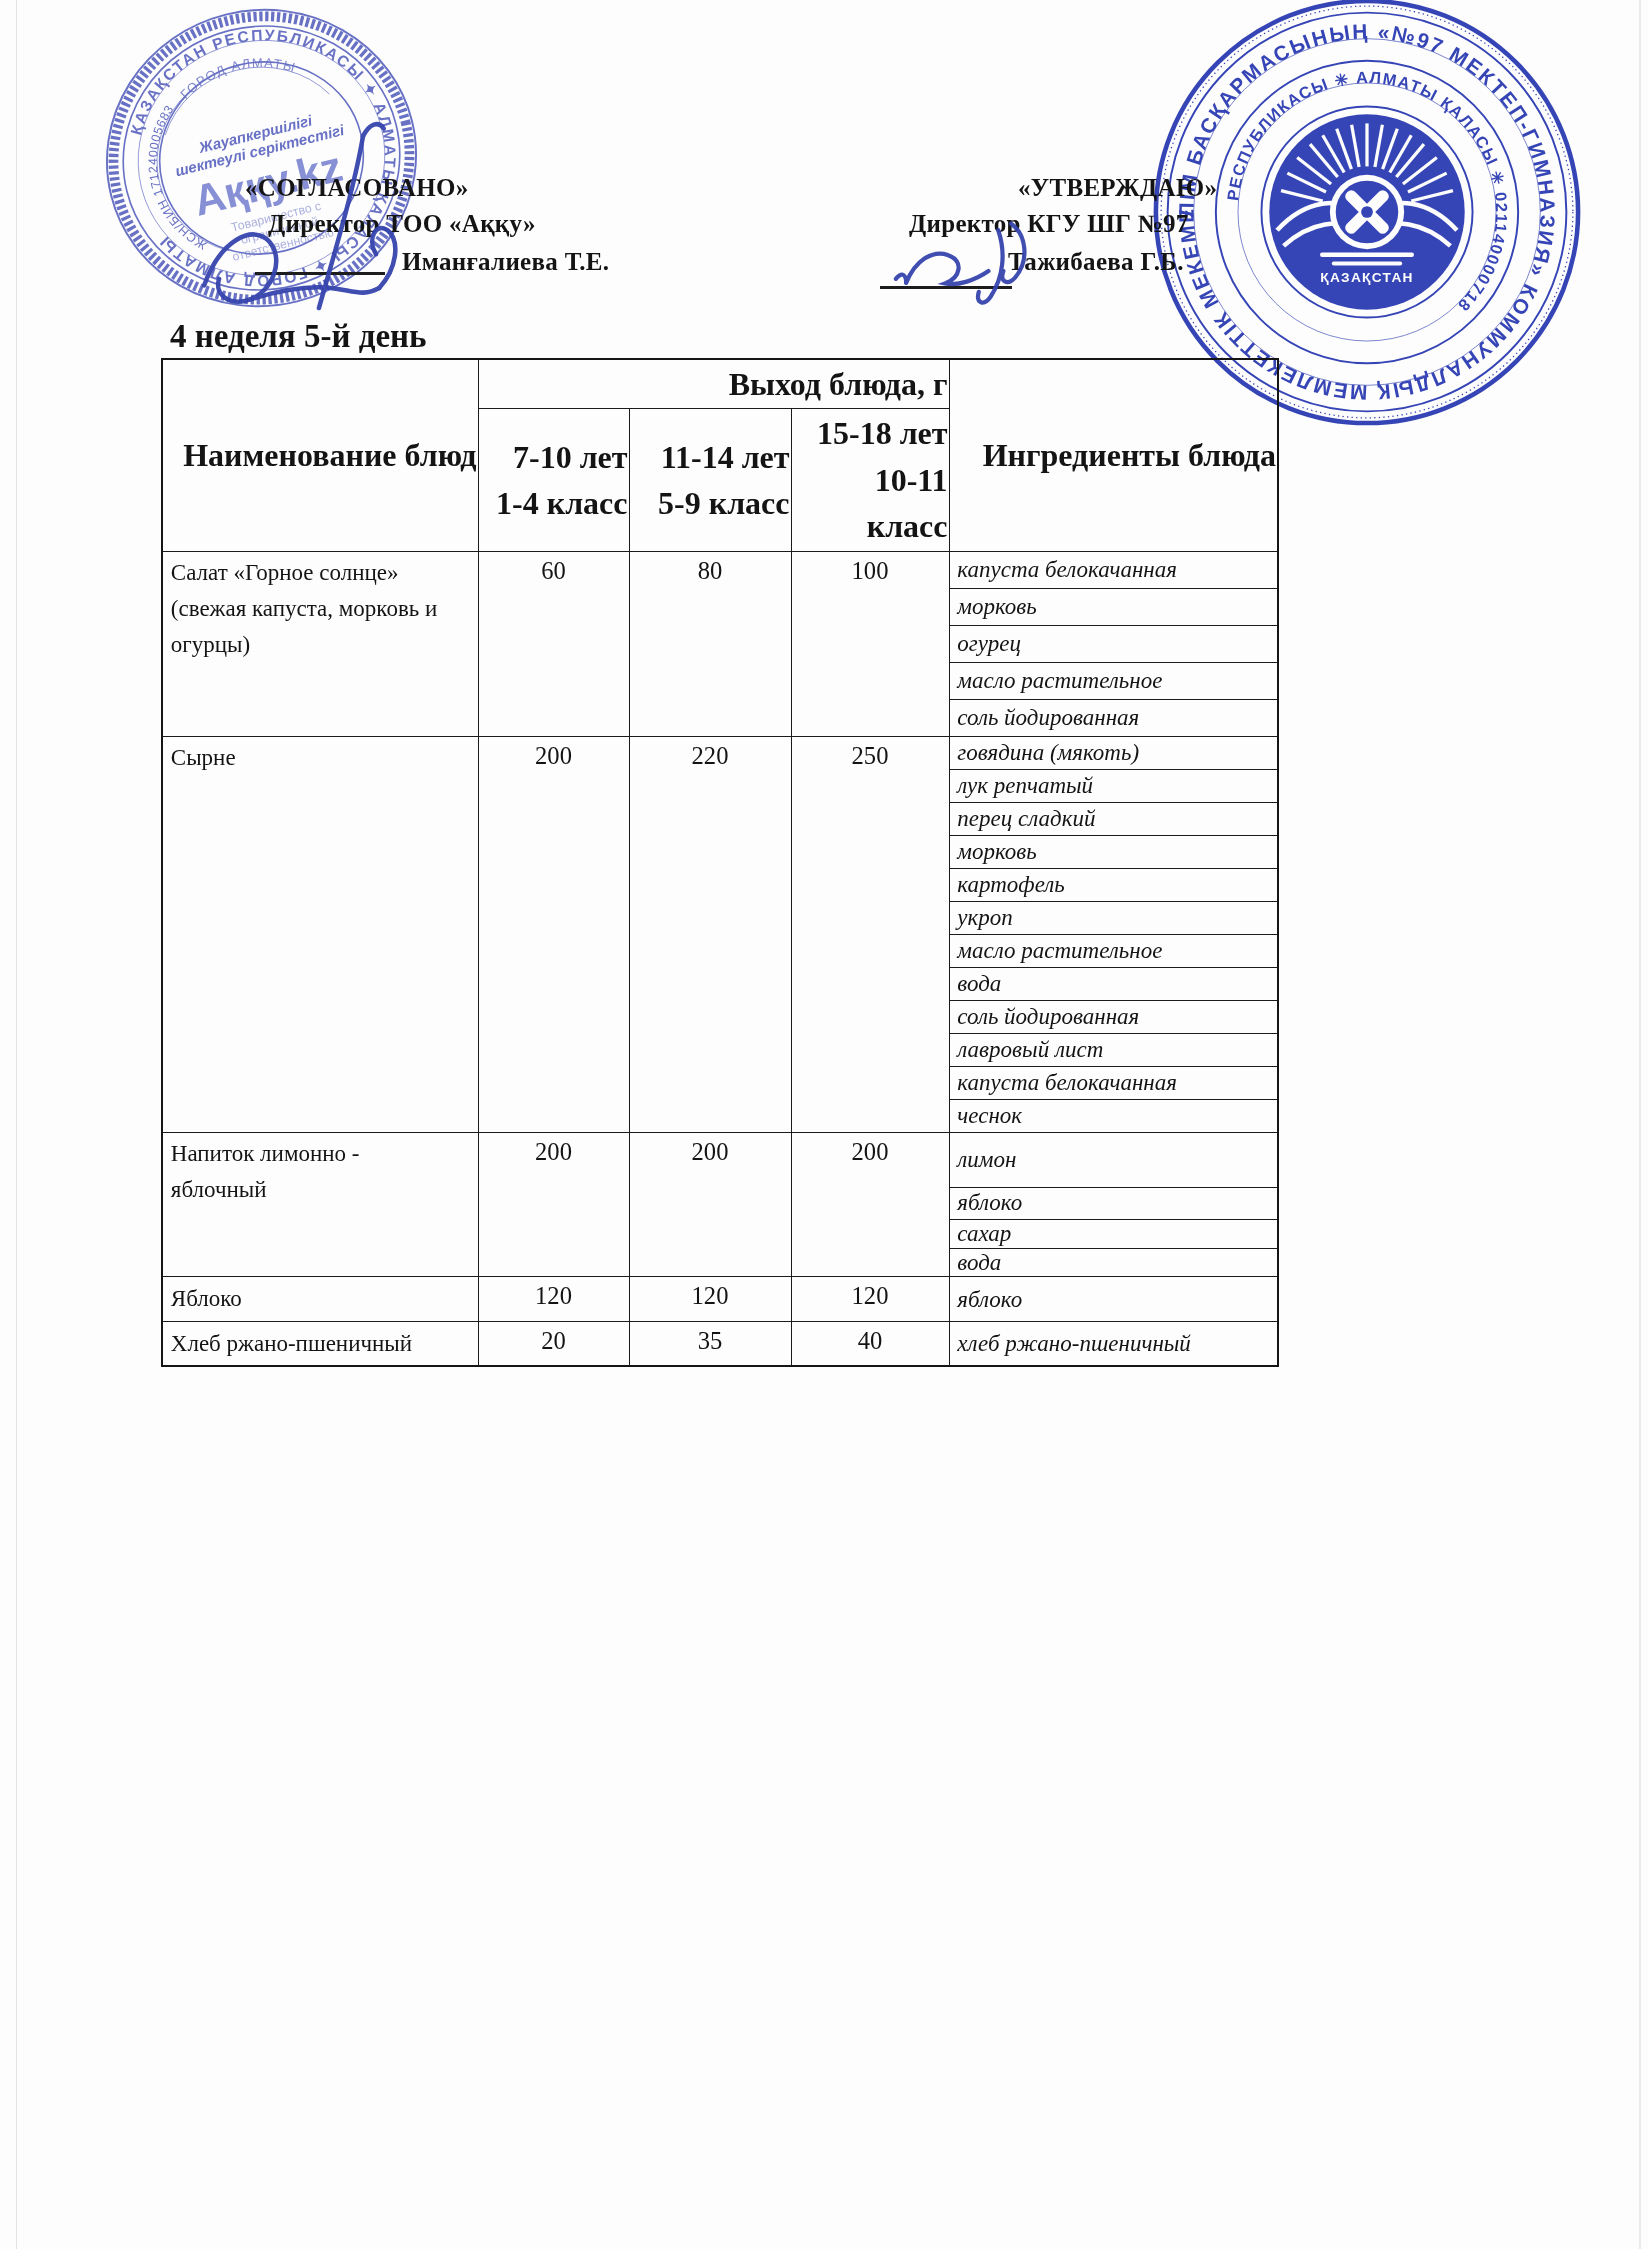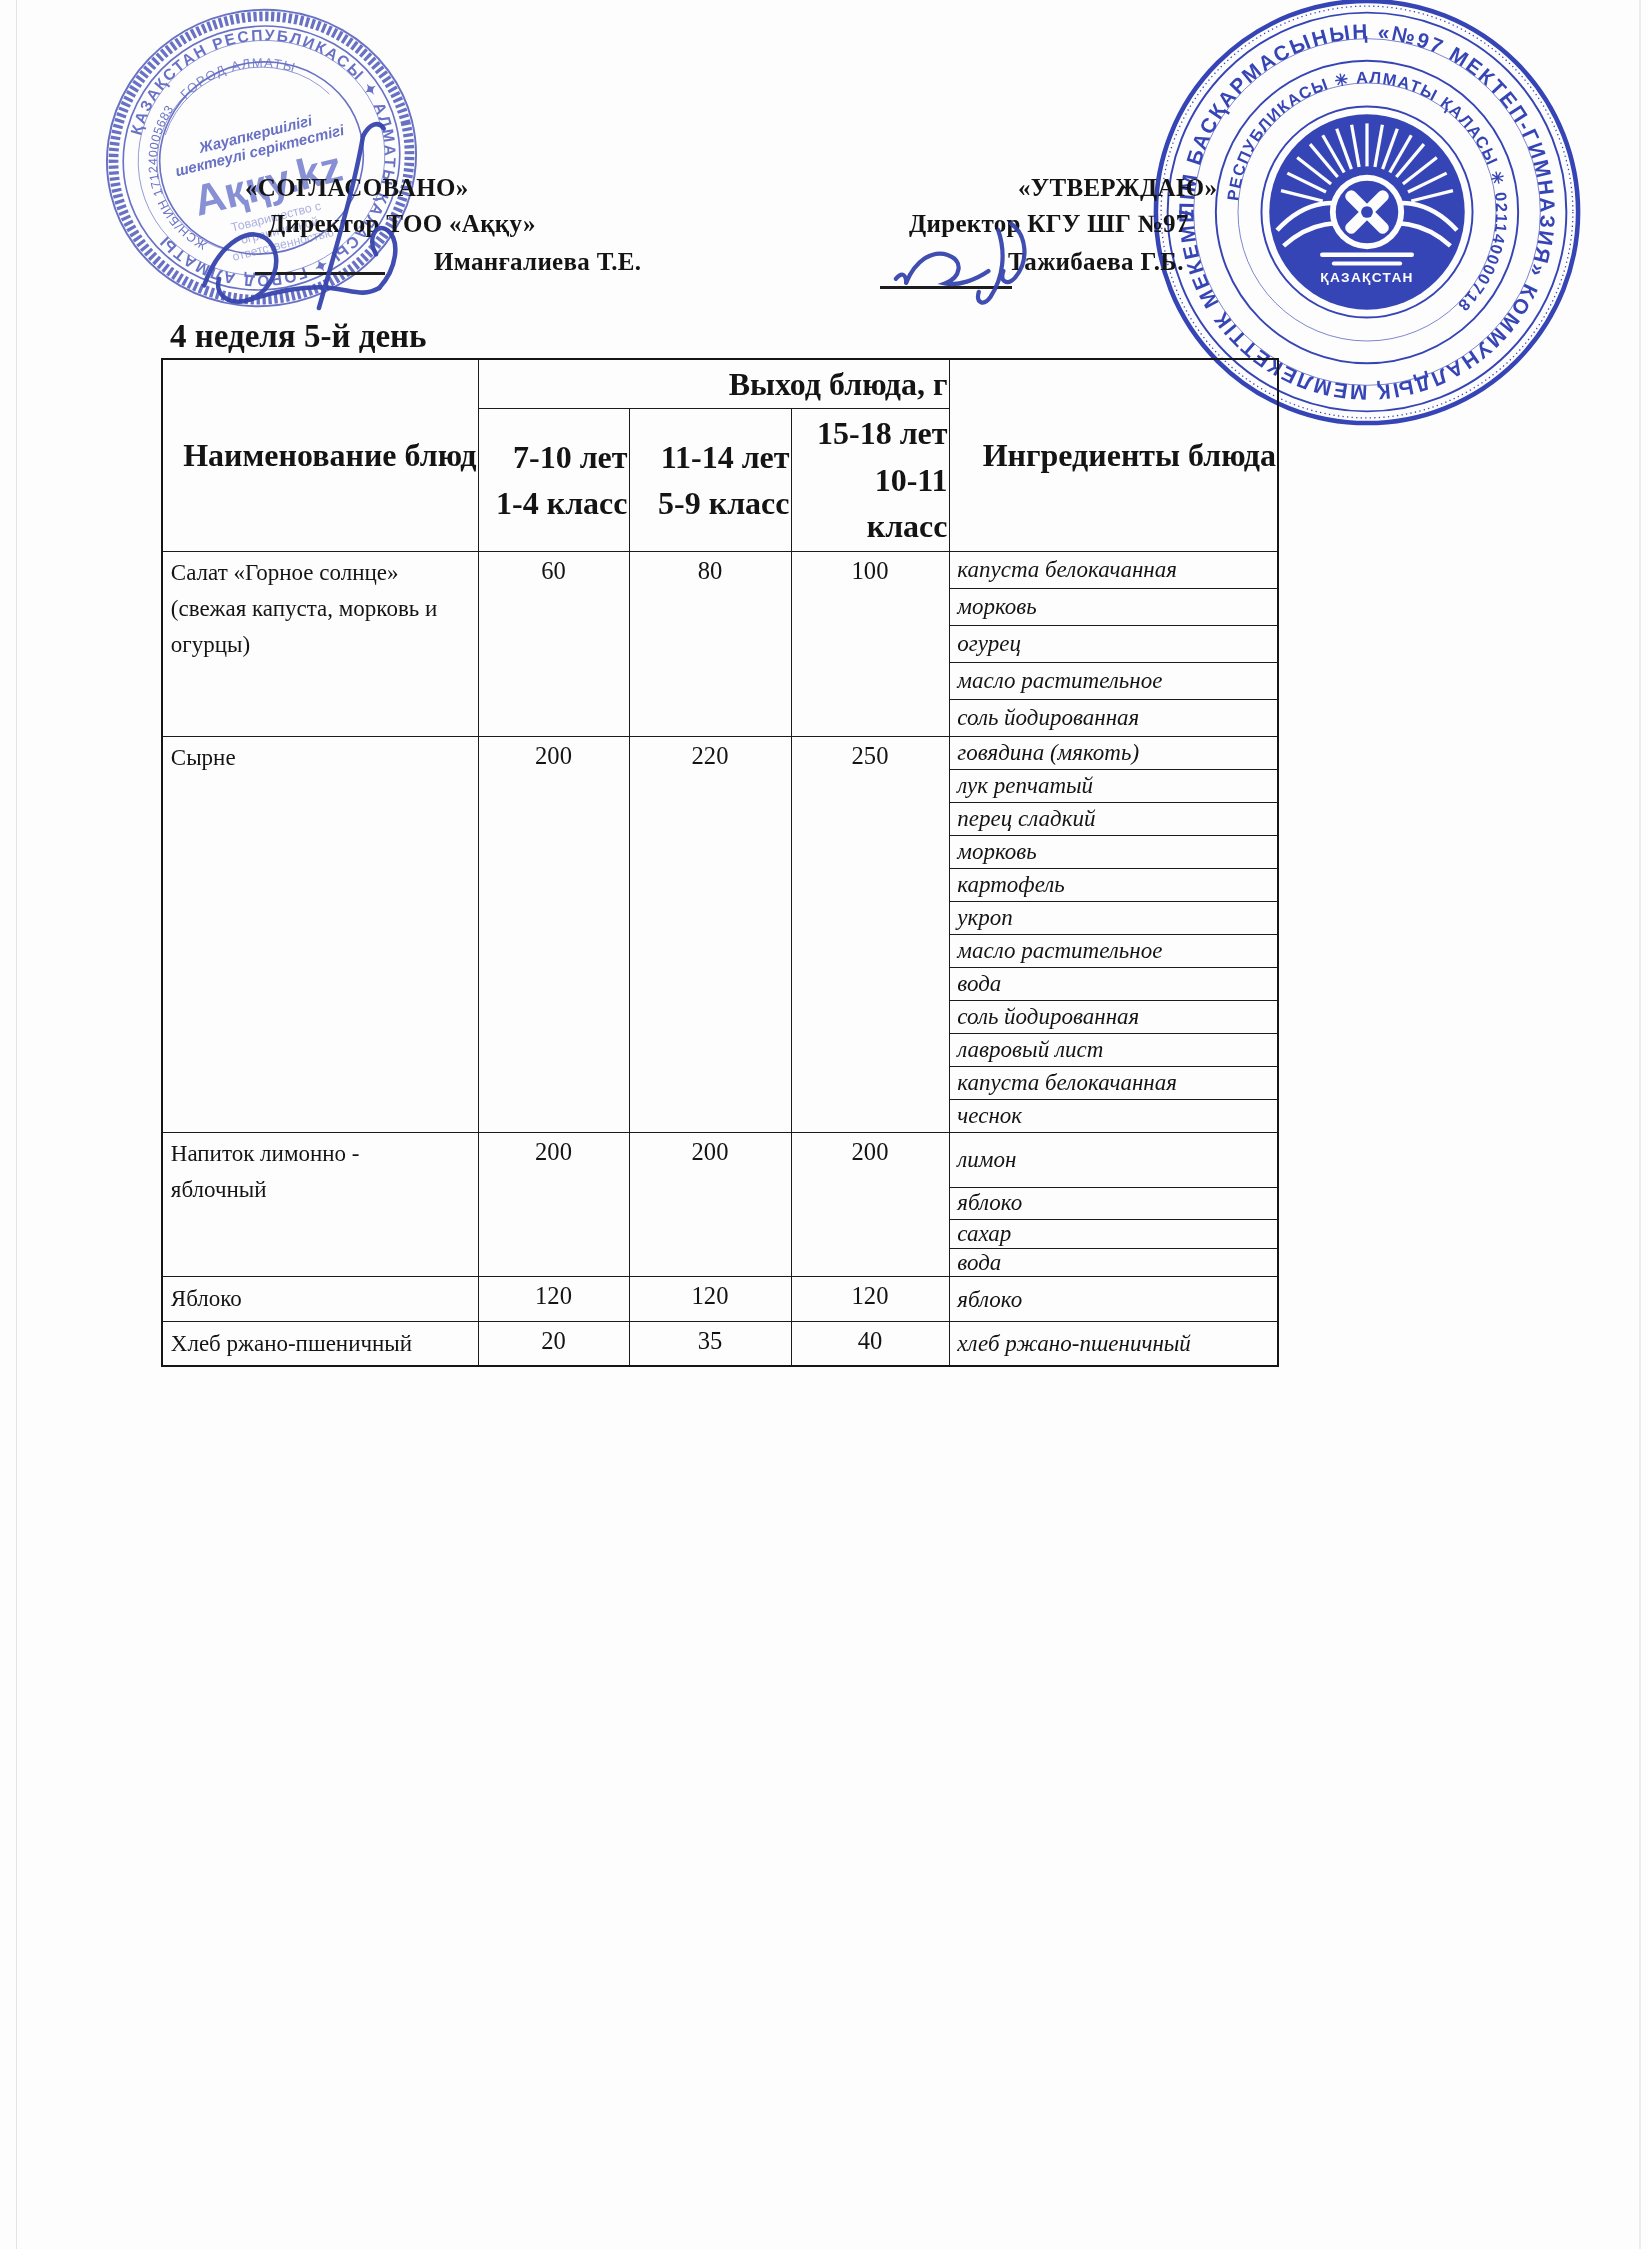--- a/index.html
+++ b/index.html
@@ -11,21 +11,21 @@
     font-family:"Liberation Serif","DejaVu Serif",serif;
     color:#141414;
   }
   .scan-edge{position:absolute;top:0;width:1.9px;height:100%;background:#d7d7d7;opacity:.7;}
   .edge-l{left:15.6px;} .edge-r{left:1639px;opacity:.45;}
 
   
   .hline{position:absolute;white-space:nowrap;font-weight:bold;font-size:25px;letter-spacing:0.3px;z-index:5;}
   .t-left-title {left:245px;top:174px;}
   .t-left-role  {left:268px;top:210px;}
-  .t-left-name  {left:402px;top:248px;margin-left:32px;}
+  .t-left-name  {left:402px;top:248px;}
   .t-right-title{left:1018px;top:174px;}
   .t-right-role {left:909px;top:210px;}
   .t-right-name {left:1008px;top:248px;}
   .sig-underline{position:absolute;height:2.6px;background:#1d1d1d;z-index:4;}
   .ul-left {left:255px;top:272px;width:130px;}
   .ul-right{left:880px;top:286px;width:132px;}
   .week-label{position:absolute;left:170px;top:318px;font-size:33px;font-weight:bold;white-space:nowrap;z-index:5;}
 
   
   .stamp{position:absolute;z-index:2;}

